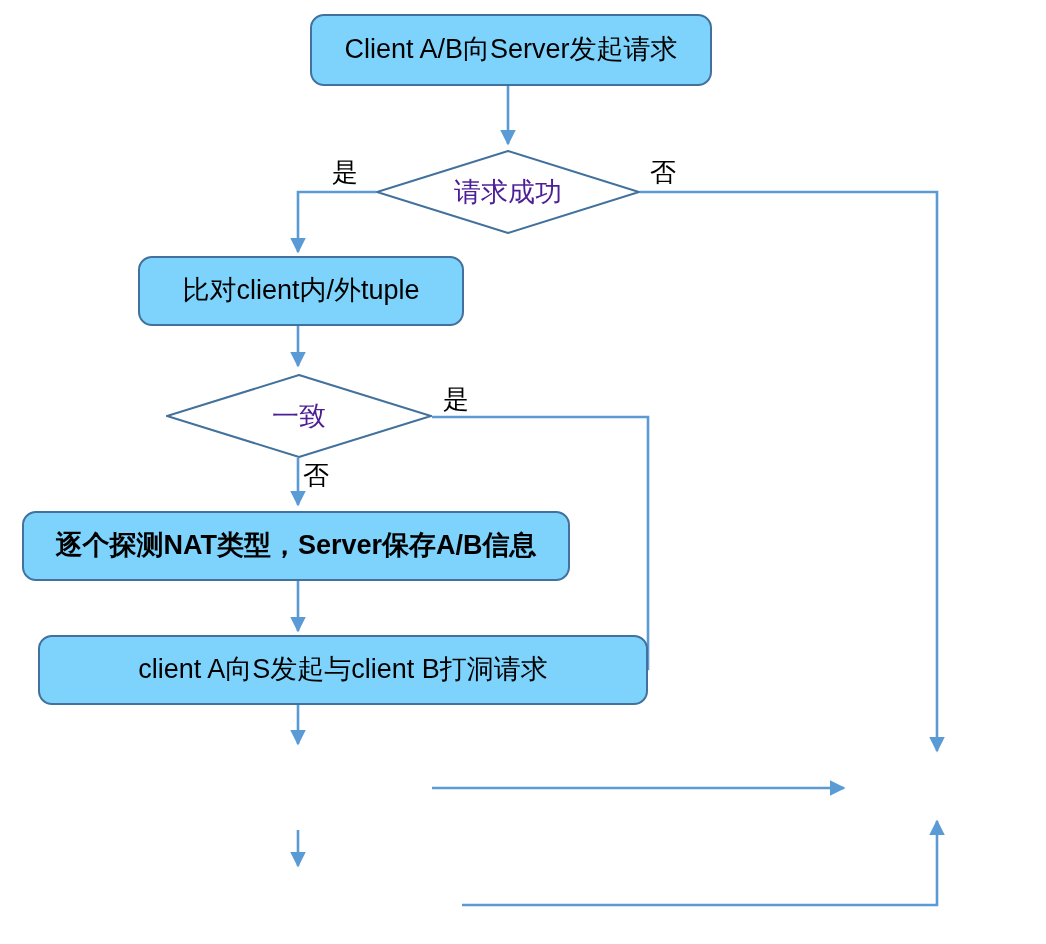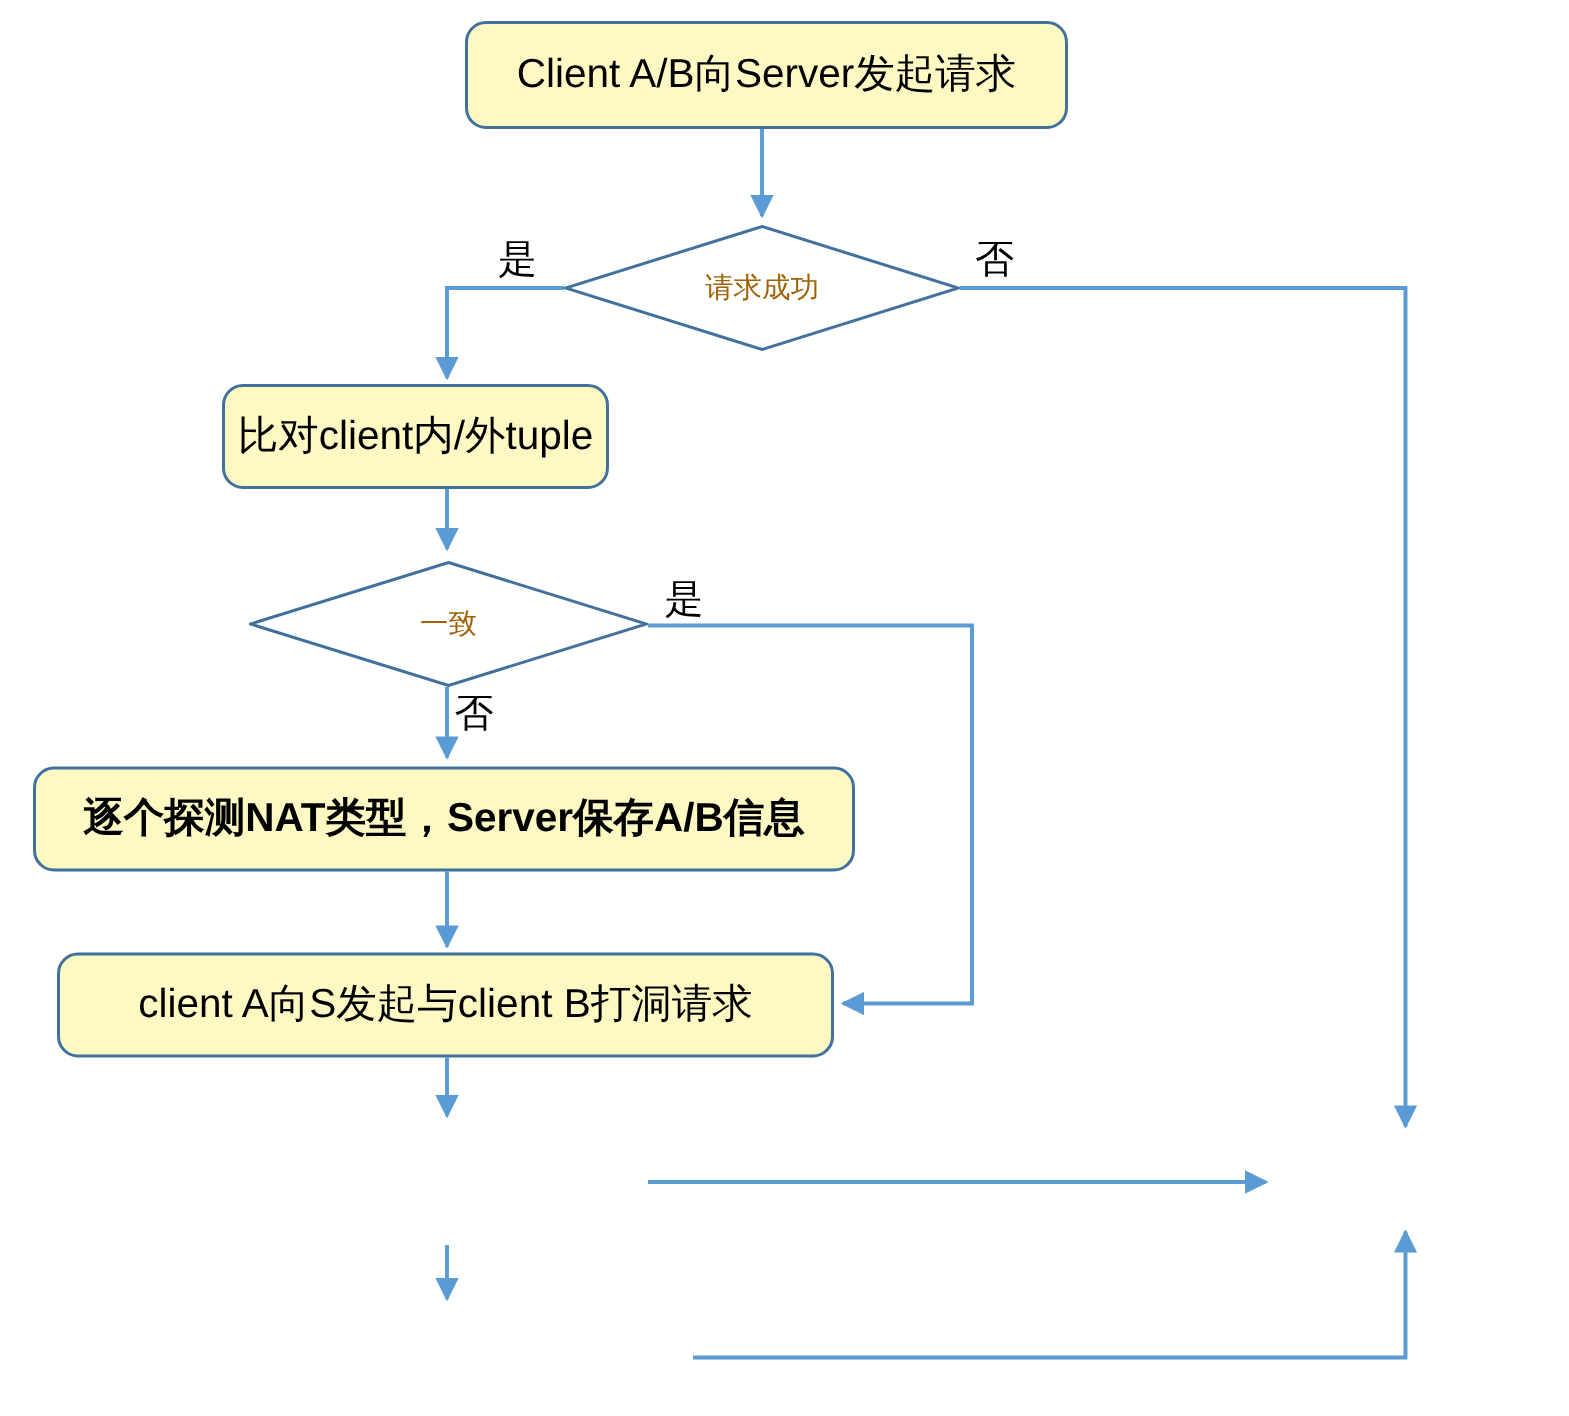--- a/index.html
+++ b/index.html
@@ -27,21 +27,21 @@
     pointer-events: none;
   }
   .node {
     position: absolute;
     box-sizing: border-box;
     display: flex;
     align-items: center;
     justify-content: center;
     text-align: center;
     color: #000000;
-    background: #fef9c3;
+    background: #7dd3fc;
   }
   .proc {
     border: 2px solid #41719C;
     border-radius: 14px;
     font-size: 27px;
     line-height: 1.1;
     white-space: nowrap;
     letter-spacing: 0px;
   }
   .term {
@@ -52,22 +52,22 @@
   }
   .dec-wrap {
     position: absolute;
     display: flex;
     align-items: center;
     justify-content: center;
   }
   .dec-label {
     position: relative;
     z-index: 2;
-    font-size: 19px;
-    color: #a16207;
+    font-size: 27px;
+    color: #4c1d95;
     white-space: nowrap;
     background: transparent;
   }
   .edge-label {
     position: absolute;
     font-size: 26px;
     color: #000000;
     white-space: nowrap;
     background: transparent;
     z-index: 3;
@@ -117,38 +117,38 @@
   <div class="dec-wrap" style="left:376px; top:150px; width:264px; height:84px;">
     <svg width="264" height="84" viewBox="0 0 264 84" xmlns="http://www.w3.org/2000/svg" style="position:absolute;left:0;top:0;">
       <polygon points="132,1 263,42 132,83 1,42" fill="#ffffff" stroke="#41719C" stroke-width="2"></polygon>
     </svg>
     <span class="dec-label">请求成功</span>
   </div>
 
   <div class="edge-label" style="left:332px; top:155px;">是</div>
   <div class="edge-label" style="left:650px; top:155px;">否</div>
 
-  <div class="node proc" style="left:148px; top:256px; width:258px; height:70px;">
+  <div class="node proc" style="left:138px; top:256px; width:326px; height:70px;">
     <span>比对client内/外tuple</span>
   </div>
 
   <div class="dec-wrap" style="left:166px; top:374px; width:266px; height:84px;">
     <svg width="266" height="84" viewBox="0 0 266 84" xmlns="http://www.w3.org/2000/svg" style="position:absolute;left:0;top:0;">
       <polygon points="133,1 265,42 133,83 1,42" fill="#ffffff" stroke="#41719C" stroke-width="2"></polygon>
     </svg>
     <span class="dec-label">一致</span>
   </div>
 
   <div class="edge-label" style="left:443px; top:382px;">是</div>
   <div class="edge-label" style="left:303px; top:458px;">否</div>
 
   <div class="node proc" style="left:22px; top:511px; width:548px; height:70px;font-weight:bold;">
     <span>逐个探测NAT类型，Server保存A/B信息</span>
   </div>
 
-  <div class="node proc" style="left:38px; top:635px; width:518px; height:70px;">
+  <div class="node proc" style="left:38px; top:635px; width:610px; height:70px;">
     <span>client A向S发起与client B打洞请求</span>
   </div>
 
 
 
 
 </div>
 
 </body></html>

